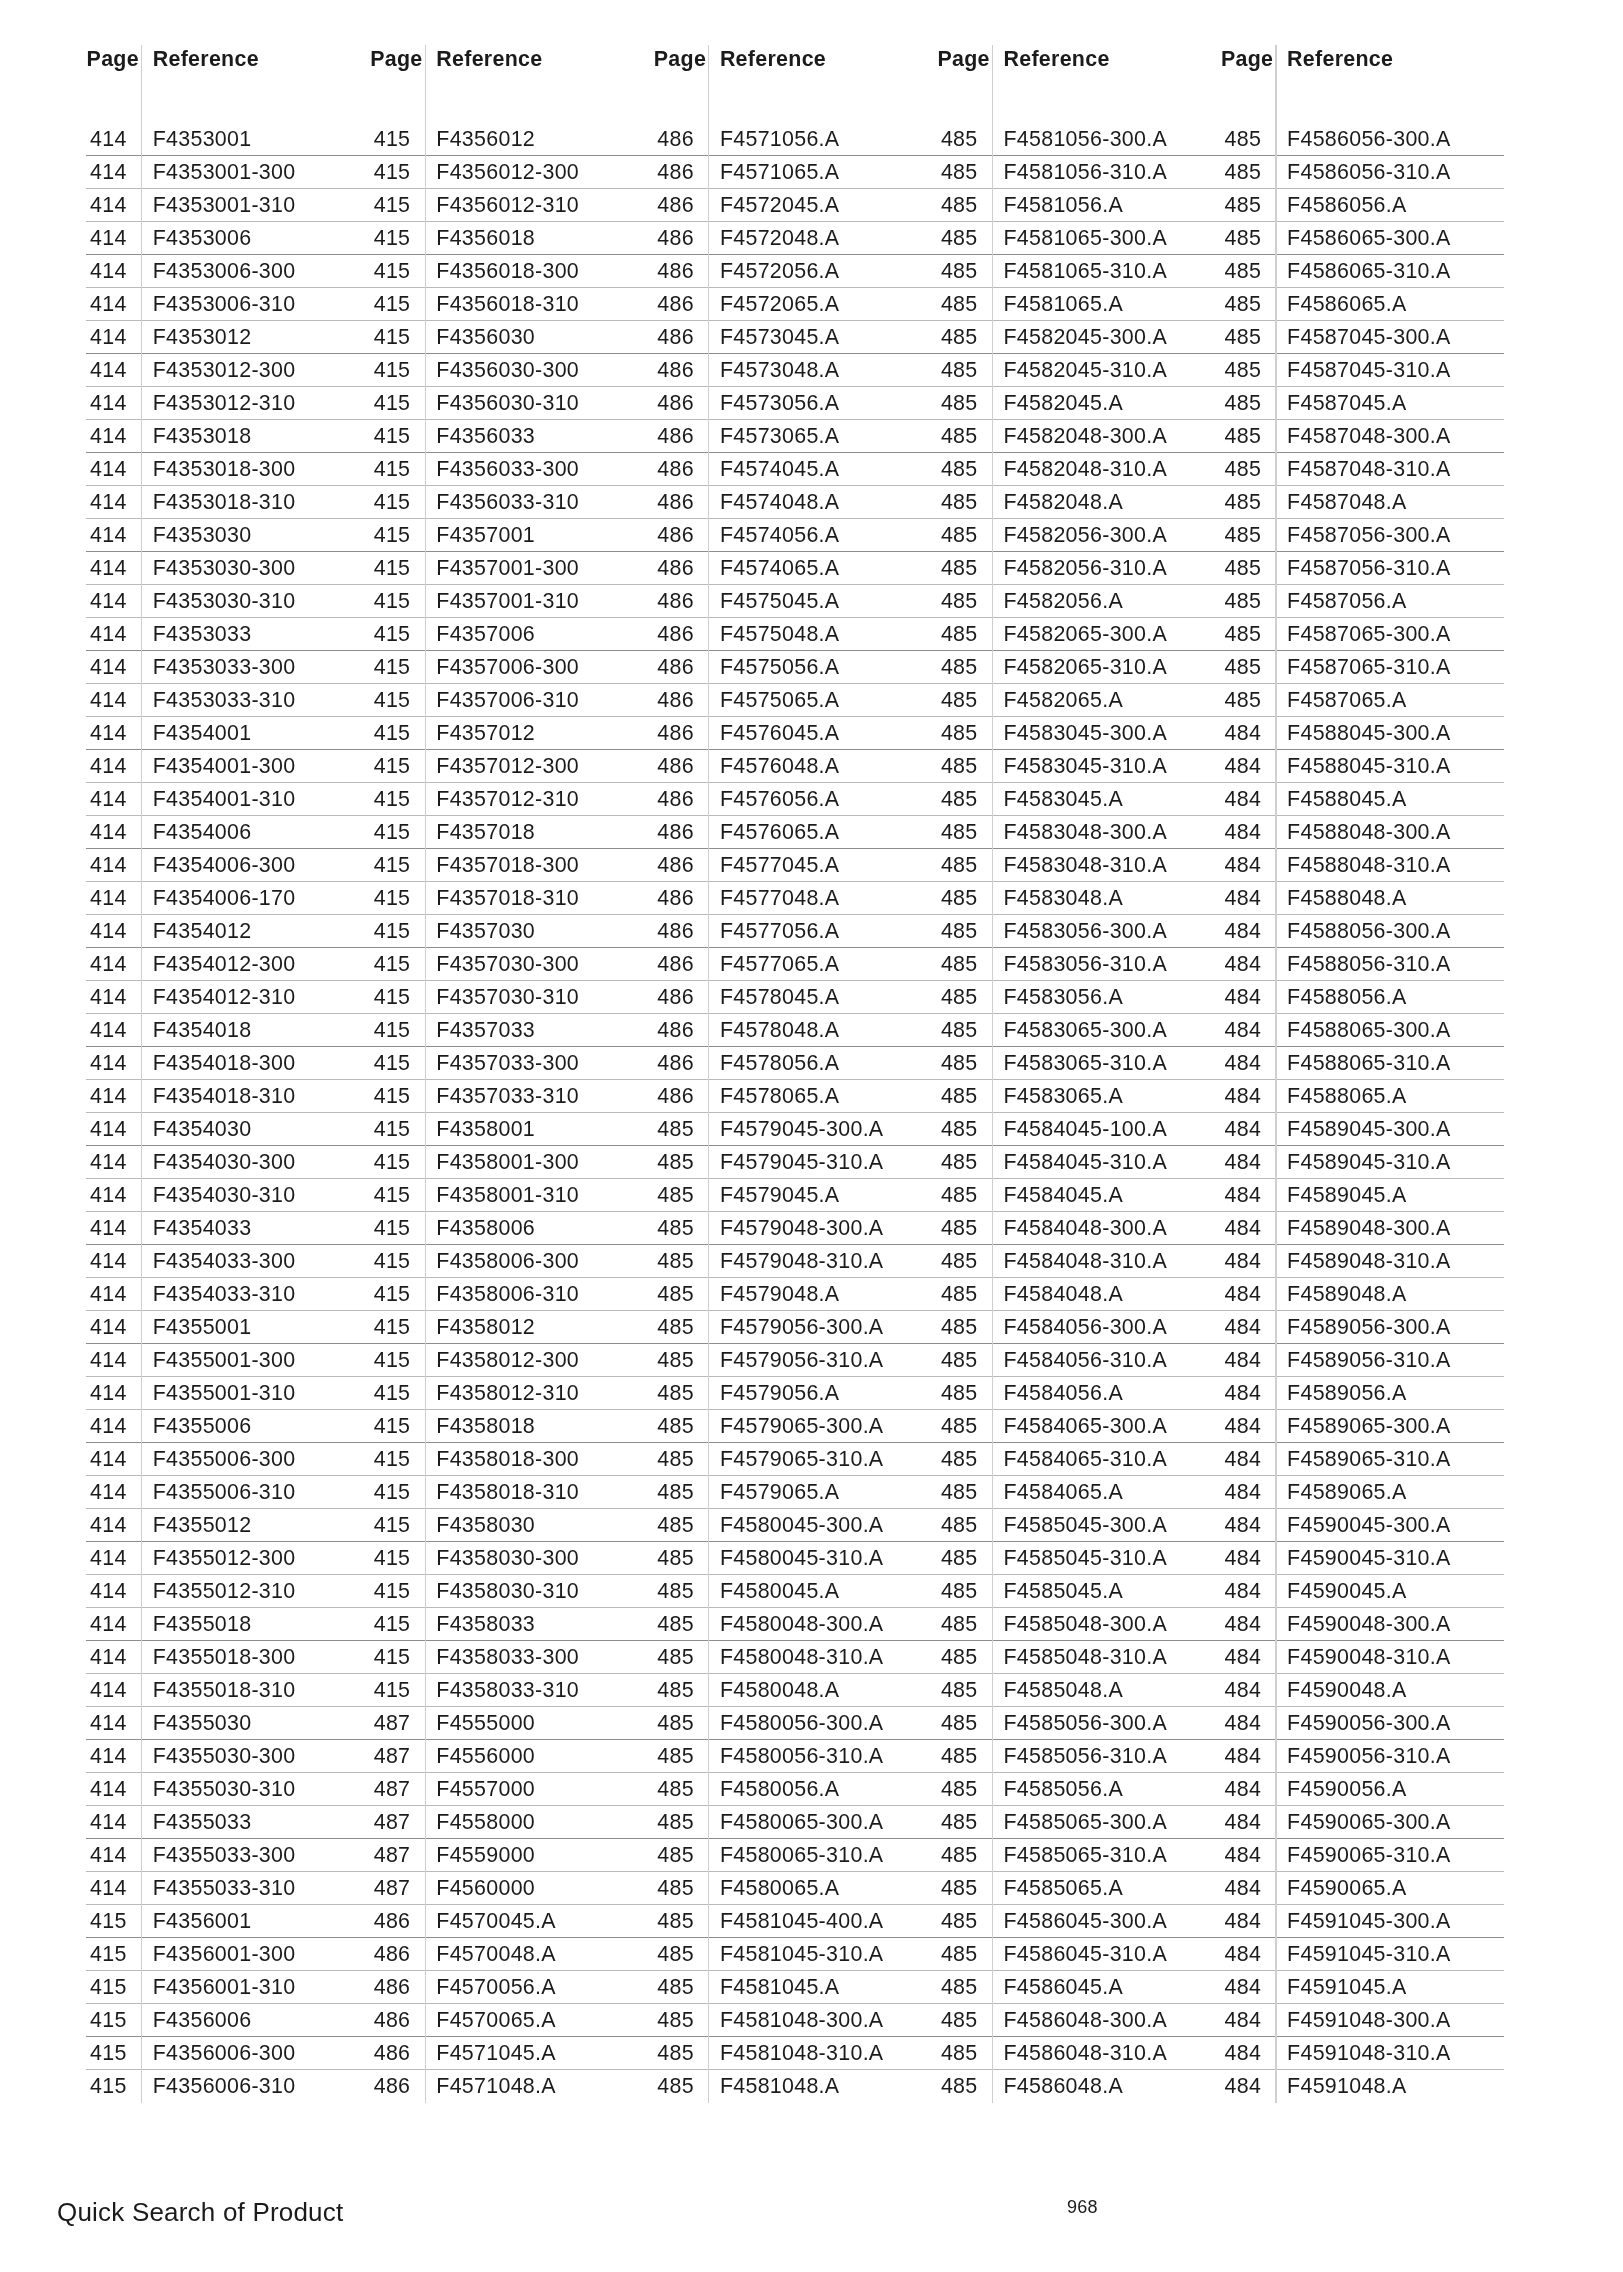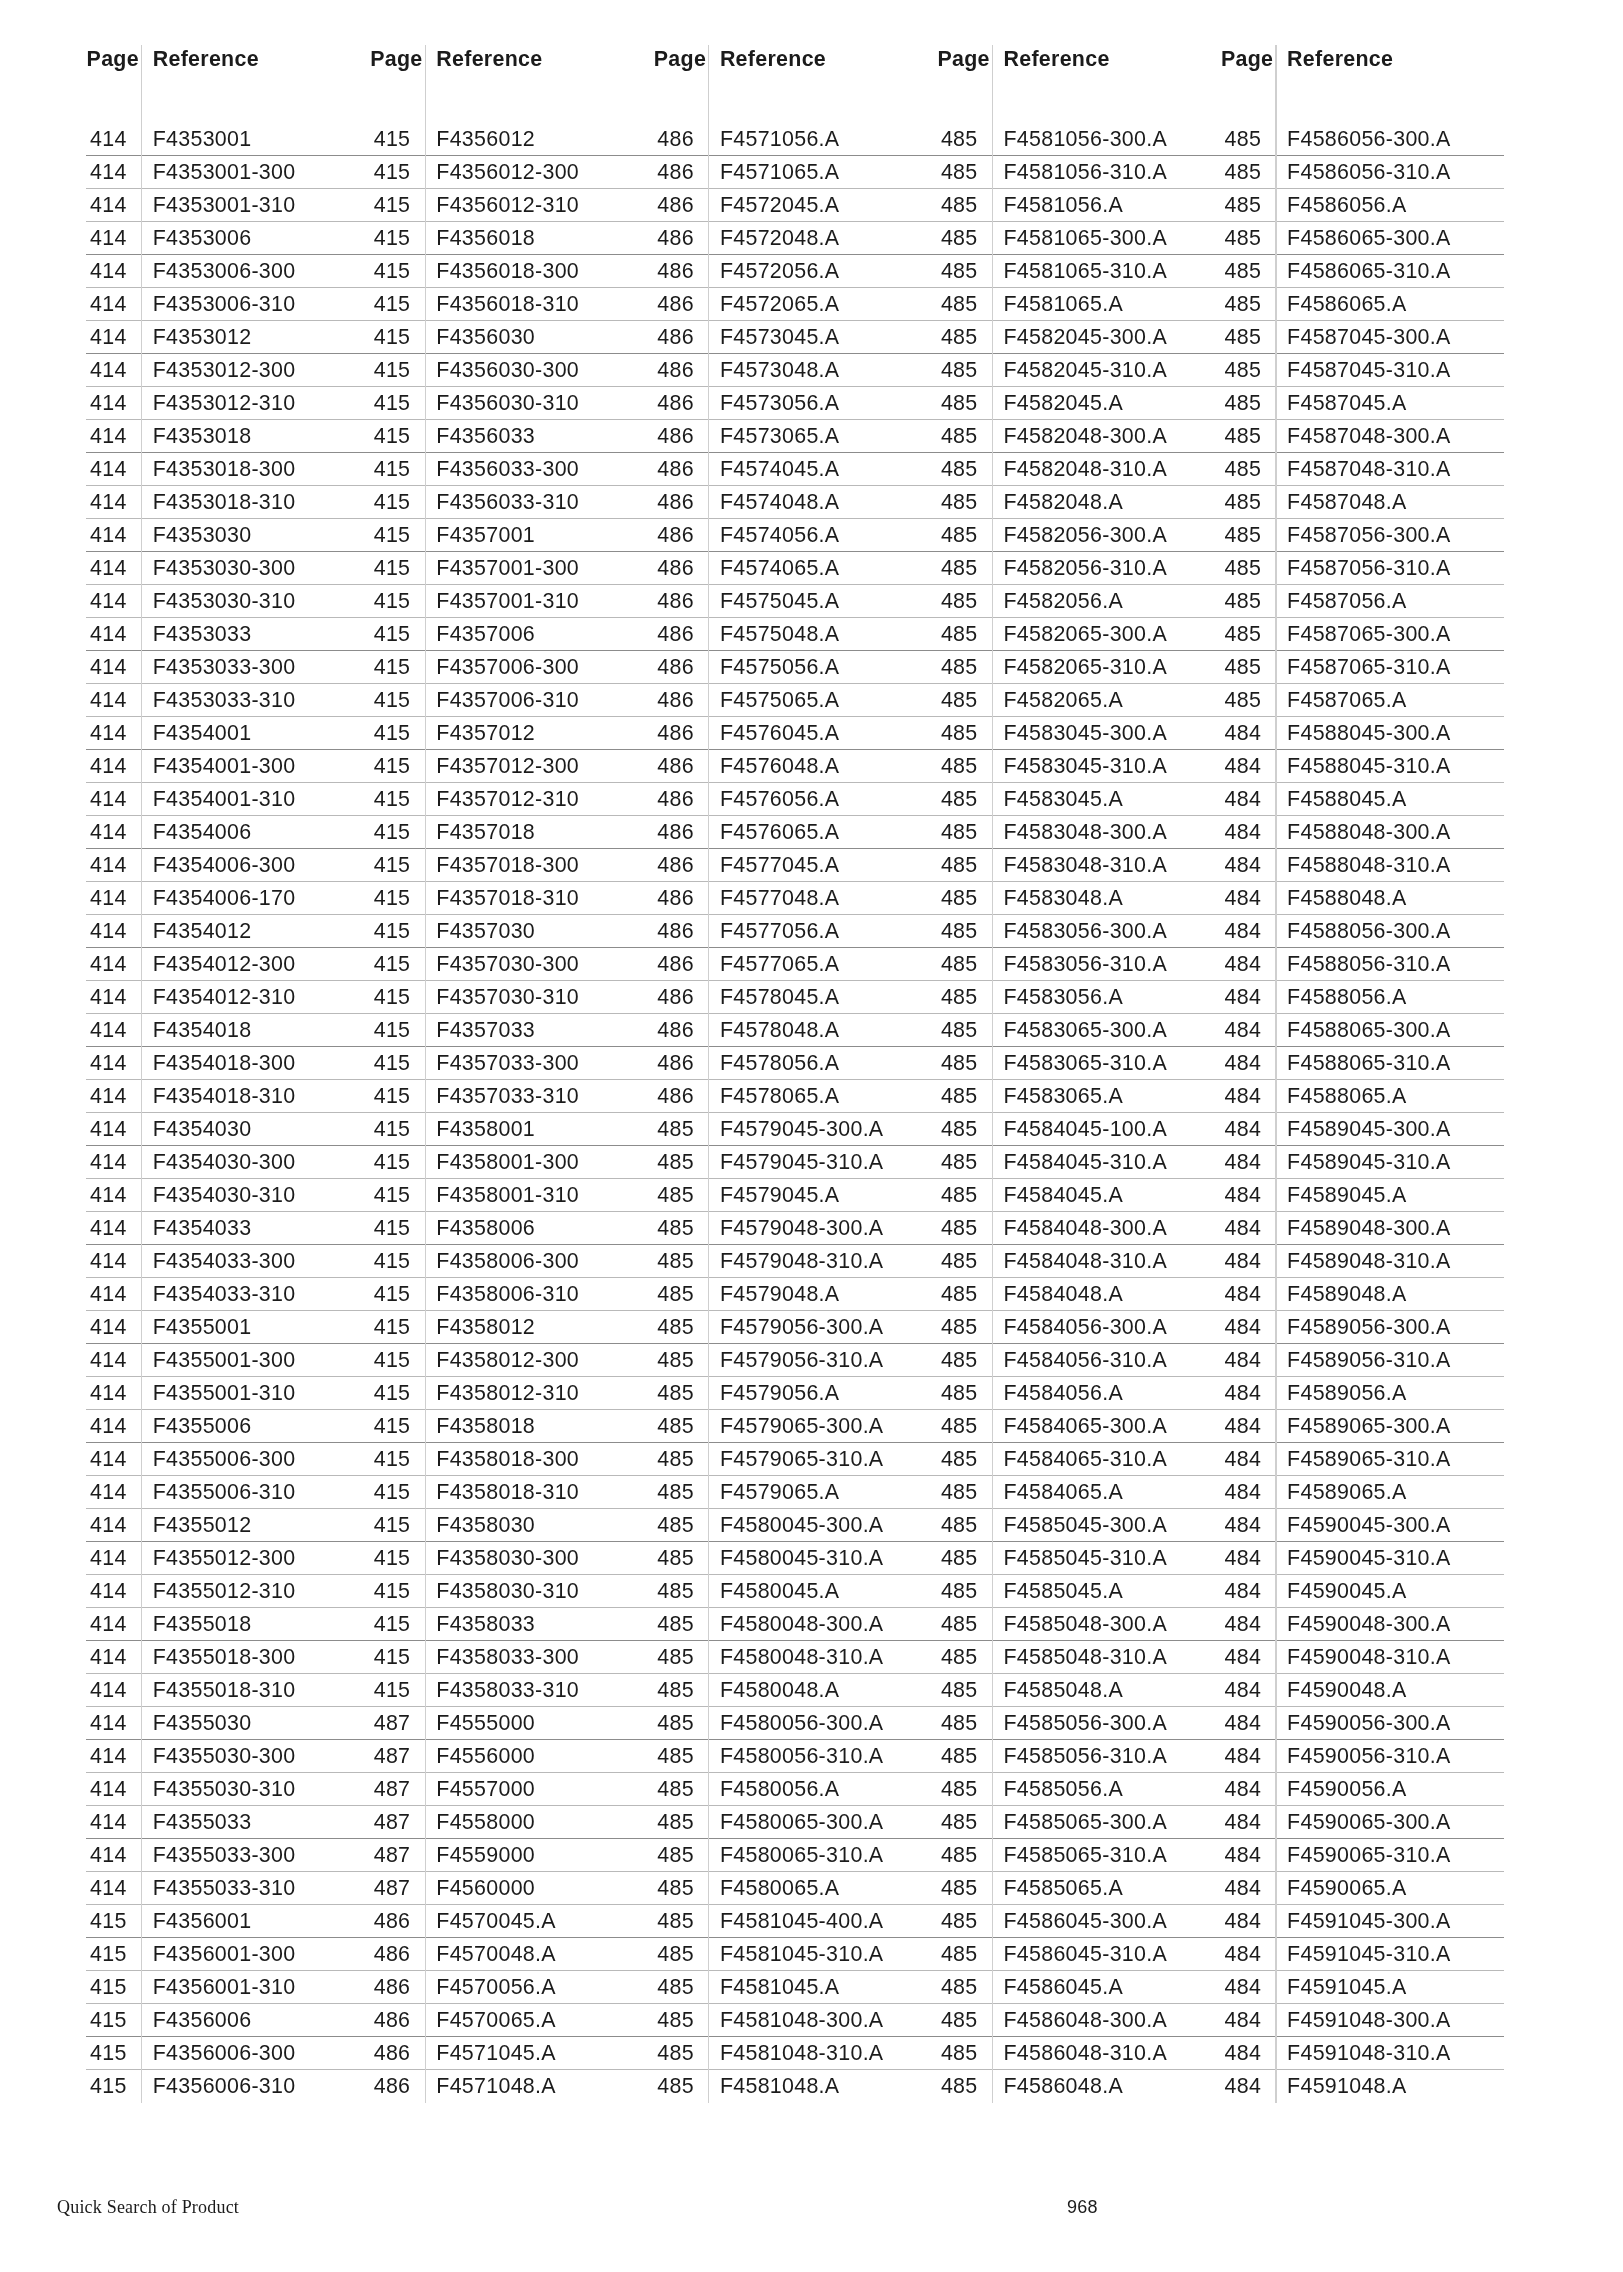--- a/index.html
+++ b/index.html
@@ -85,23 +85,22 @@
   .ref-cell {
     flex: 1;
     padding-left: 11.7px;
     white-space: nowrap;
     overflow: hidden;
   }
   .footer-left {
     position: absolute;
     left: 57px;
     top: 2197px;
-    font-size: 18px;
+    font-size: 26px;
     letter-spacing: 0.2px;
-    font-family: Liberation Serif, serif;
   }
   .footer-page {
     position: absolute;
     left: 1067px;
     top: 2197px;
     font-size: 18px;
     letter-spacing: 0.2px;
   }
 </style>
 </head>

